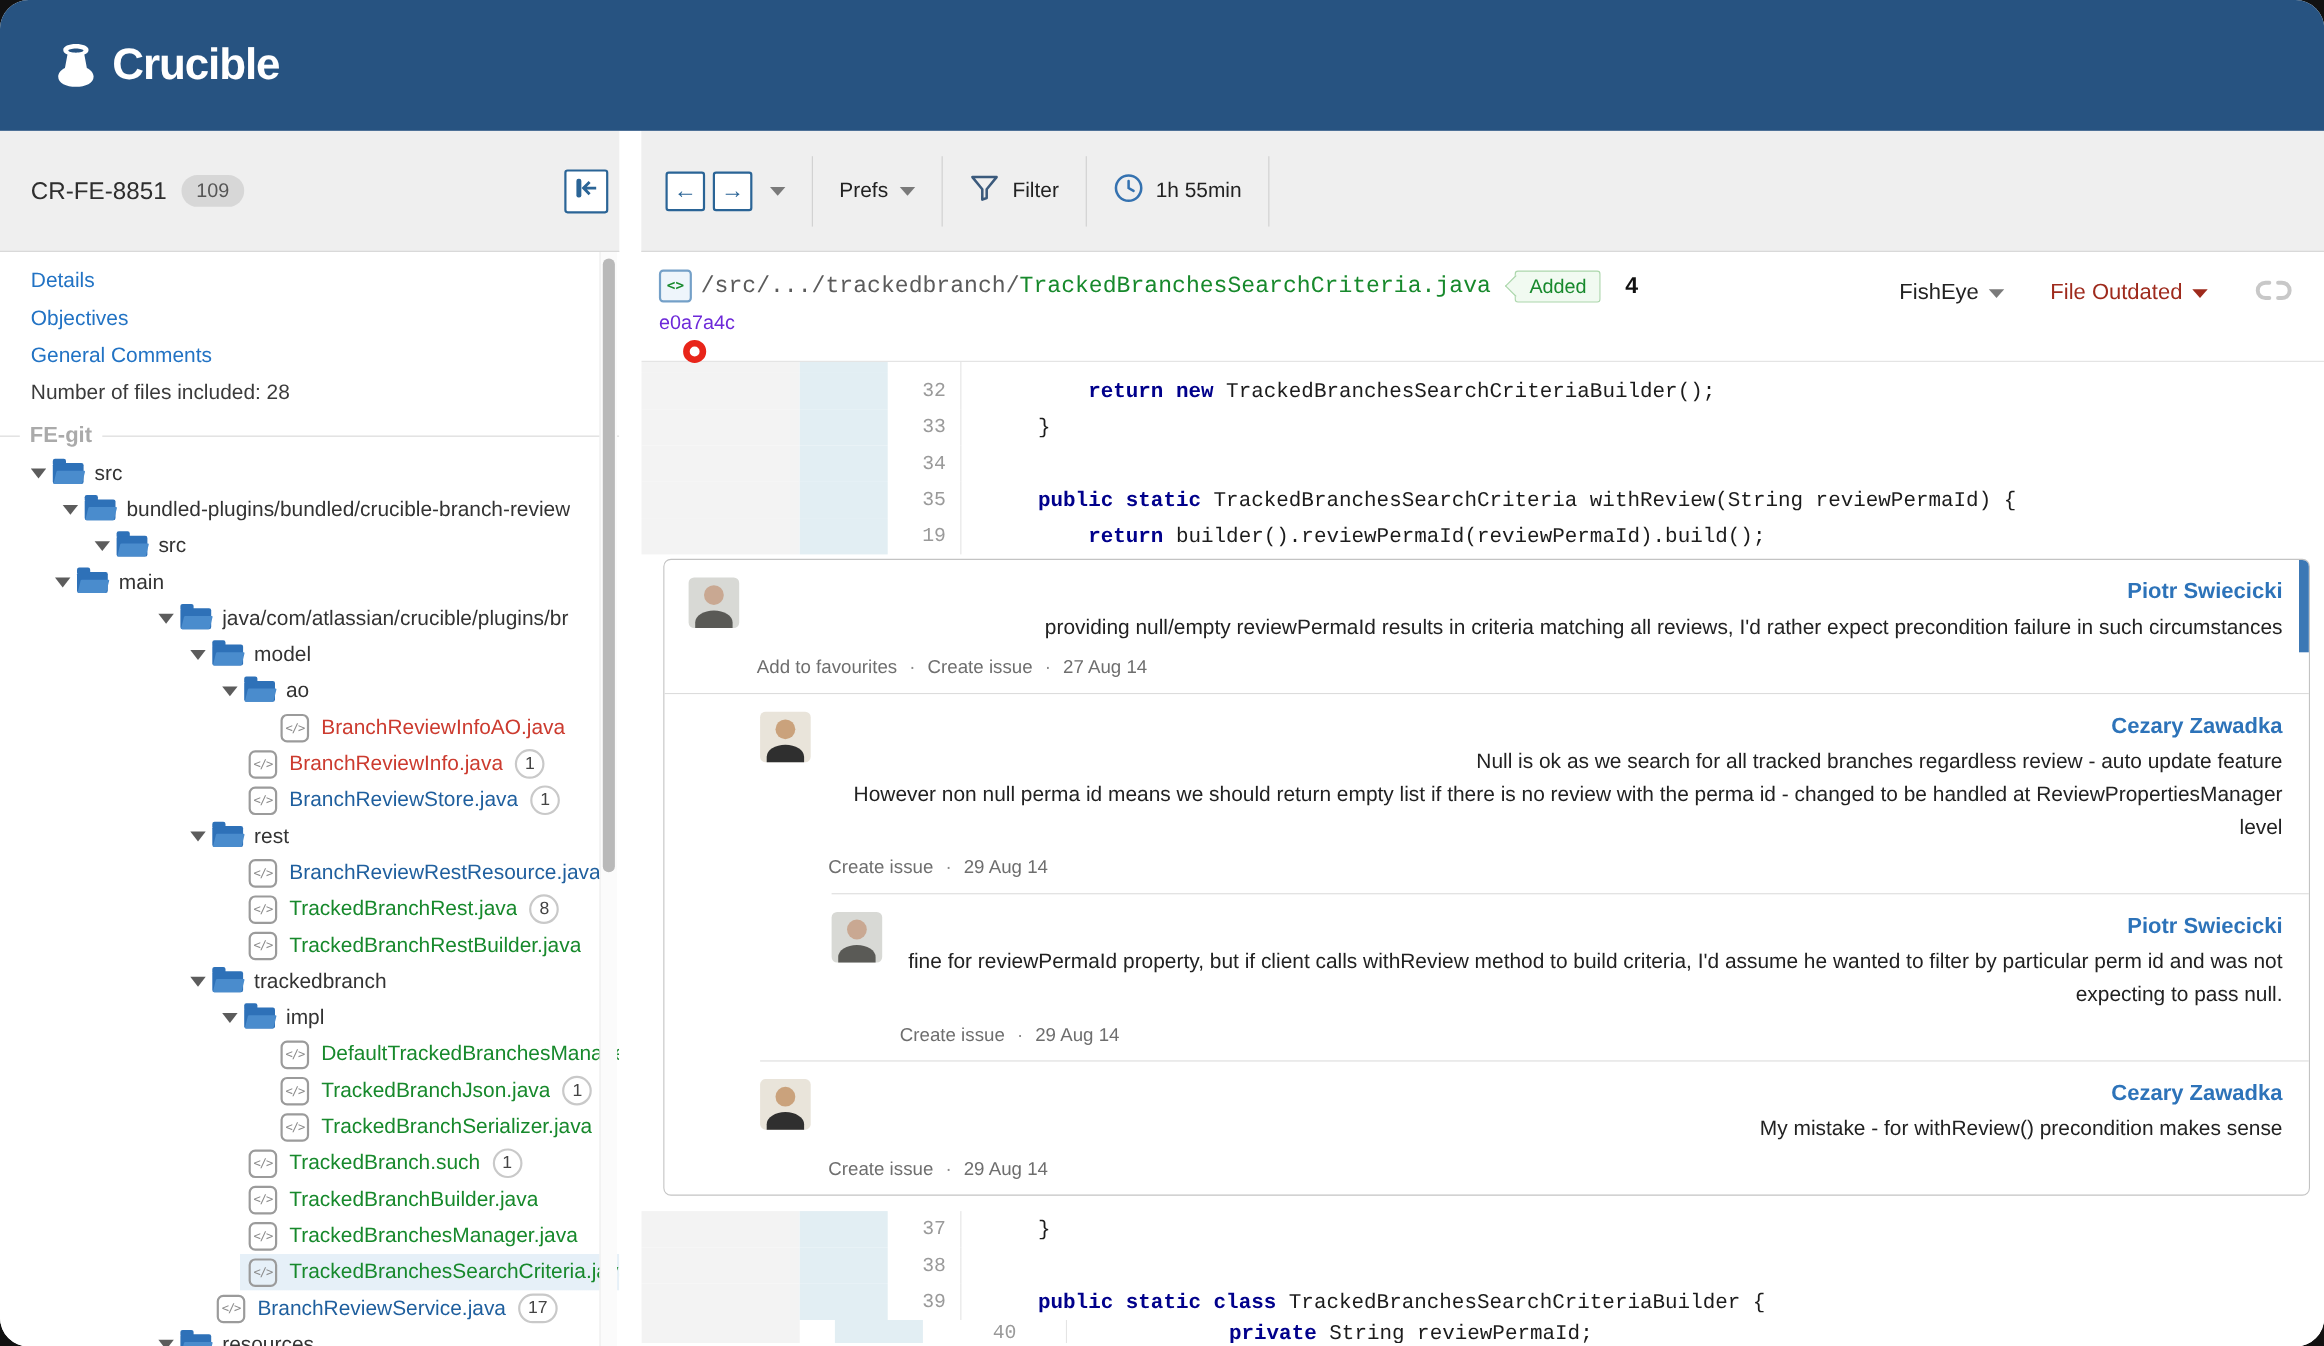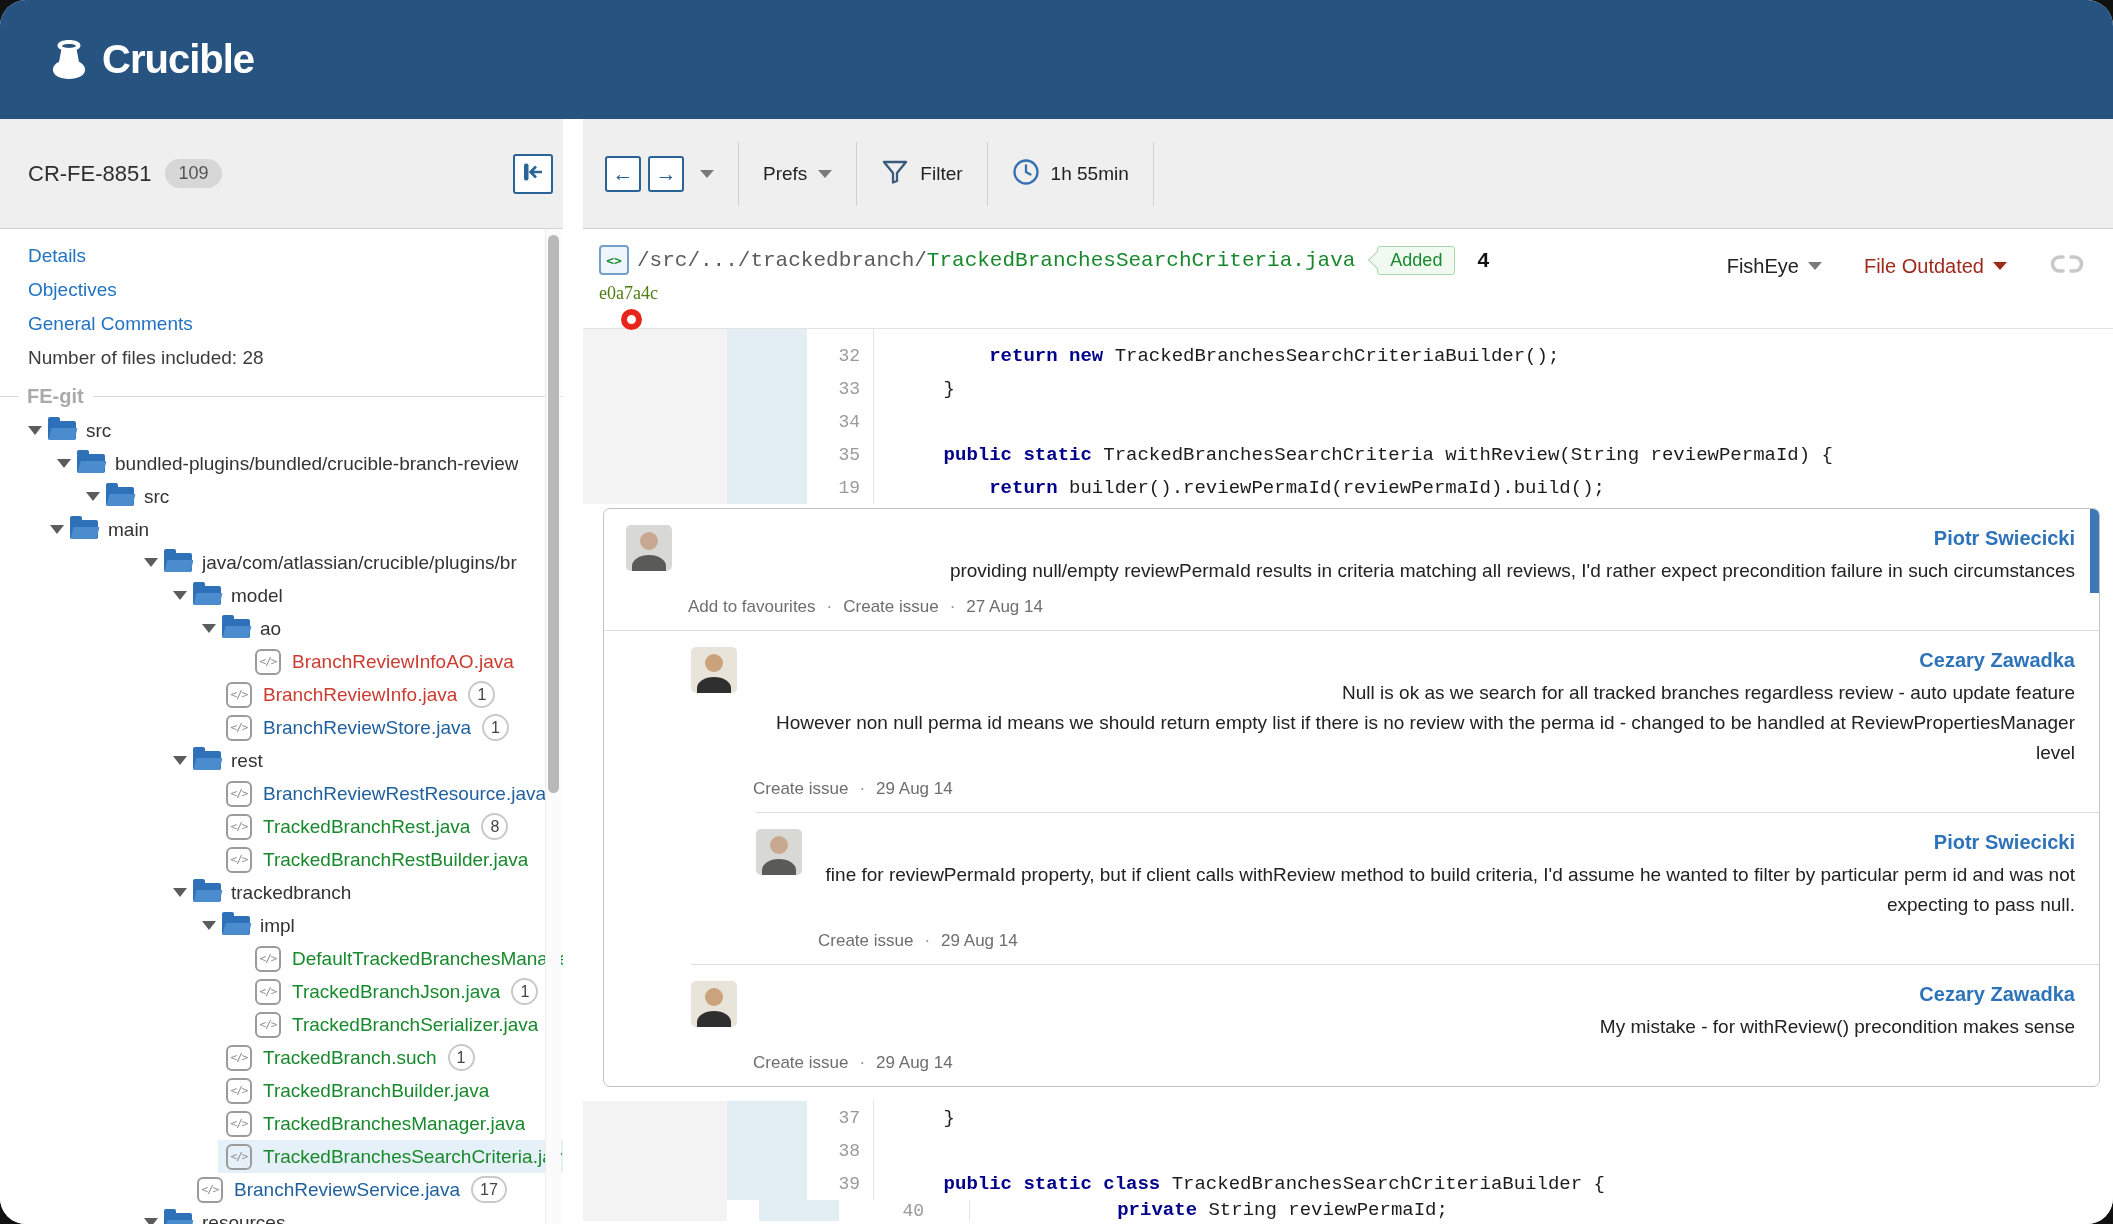--- a/index.html
+++ b/index.html
@@ -79,34 +79,34 @@
   .codefile-icon { width:30px; height:30px; border:2px solid #74a0c8; border-radius:4px; background:#eef5fb; color:#17892c; font-family:"DejaVu Sans Mono", monospace; font-size:13px; font-weight:bold; display:flex; align-items:center; justify-content:center; margin-right:8px; flex:none; }
   .fpath { font-family:"Liberation Mono", monospace; font-size:21px; color:#5b5b5b; }
   .fname { font-family:"Liberation Mono", monospace; font-size:21px; color:#17892c; }
   .added-badge { position:relative; margin-left:22px; background:#f1faf1; border:1px solid #abd6ab; color:#17892c; font-size:18px; padding:3px 12px; border-radius:3px; }
   .added-badge::before { content:''; position:absolute; left:-7px; top:50%; width:13px; height:13px; background:#f1faf1; border-left:1px solid #abd6ab; border-bottom:1px solid #abd6ab; transform:translateY(-50%) rotate(45deg); }
   .fcount { margin-left:22px; font-size:21px; font-weight:bold; color:#111; }
   .fh-right { position:absolute; right:28px; top:24px; display:flex; align-items:center; gap:42px; }
   .fisheye { display:flex; align-items:center; gap:9px; font-size:20px; color:#222; cursor:pointer; }
   .outdated { display:flex; align-items:center; gap:9px; font-size:20px; color:#9e2a1c; cursor:pointer; }
   .rev-row { margin-top:8px; }
-  .rev-link { font-family:Liberation Serif, serif; font-size:18px; color:#4d7c0f; cursor:pointer; }
+  .rev-link { font-family:Liberation Sans, sans-serif; font-size:18px; color:#6d28d9; cursor:pointer; }
   .red-ring { width:21px; height:21px; border:6px solid #e8251a; border-radius:50%; margin:5px 0 0 22px; }
 
   
   .crow { display:flex; align-items:center; height:33px; font-family:"Liberation Mono", monospace; }
   .g1 { width:144px; height:100%; background:#f3f3f3; flex:none; }
   .g2 { width:80px; height:100%; background:#e2eef3; flex:none; }
   .gn { width:66px; flex:none; text-align:right; padding-right:13px; color:#9a9a9a; font-size:18px; }
   .gb { width:1px; height:100%; background:#e4e4e4; flex:none; }
   .ccode { padding-left:24px; font-size:19px; white-space:pre; color:#1c1c1c; }
   .kw { color:#00008b; font-weight:bold; }
   .crow.partial { height:10px; overflow:hidden; }
   .crow.partial .gn { visibility:hidden; }
-  .crow.clip { height:21px; overflow:hidden; align-items:flex-end;gap:32px; }
+  .crow.clip { height:21px; overflow:hidden; align-items:center;gap:32px; }
   .crow.clip .gn, .crow.clip .ccode { padding-top:2px; }
 
   
   .cthread { position:relative; margin:4px 13px 14px 20px; border:1px solid #c3c3c3; border-radius:7px; overflow:hidden; background:#fff;text-align:right; }
   .ubar { position:absolute; top:0; right:0; width:9px; height:84px; background:#3c78b5; }
   .cmt { display:flex; gap:16px; padding:16px 24px 13px 22px; }
   .ind1 { padding-left:87px; } .ind2 { padding-left:152px; }
   .cdiv { border-top:1px solid #dcdcdc; }
   .dm1 { margin-left:87px; } .dm2 { margin-left:152px; }
   .av { width:46px; height:46px; border-radius:5px; position:relative; overflow:hidden; flex:none; }

